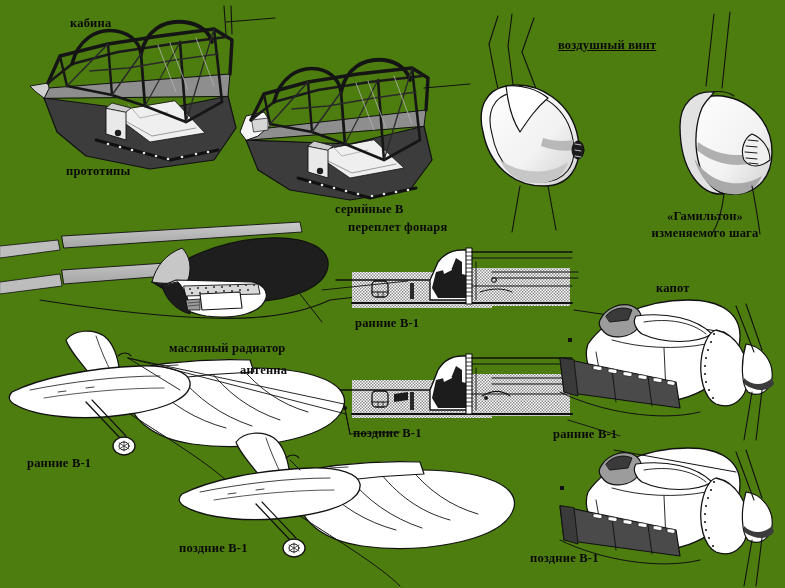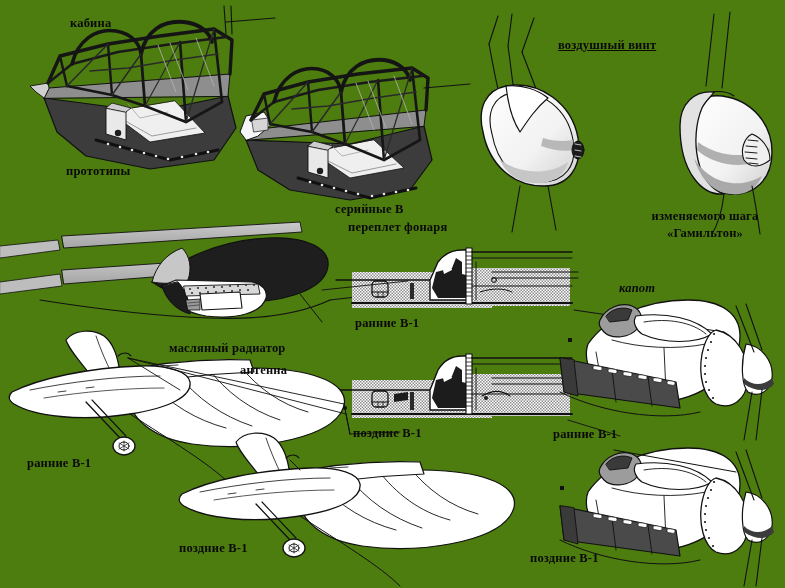--- a/index.html
+++ b/index.html
@@ -561,31 +561,31 @@
   <div class="lbl" style="left:66px; top:164px;">прототипы</div>
 
   <div class="lbl" style="left:335px; top:202px;">серийные В</div>
 
   <div class="lbl" style="left:558px; top:38px;text-decoration:underline;">воздушный винт</div>
 
   <div class="lbl ctr two" style="left:487px; top:208px; width:130px;">
   </div>
 
   <div class="lbl ctr two" style="left:637px; top:208px; width:136px;">
+    <div>«Гамильтон»</div>
     <div>изменяемого шага</div>
-    <div>«Гамильтон»</div>
   </div>
 
   <div class="lbl" style="left:348px; top:220px;">переплет фонаря</div>
 
   <div class="lbl" style="left:169px; top:341px;">масляный радиатор</div>
 
   <div class="lbl" style="left:240px; top:363px;">антенна</div>
 
-  <div class="lbl" style="left:619px; top:281px;font-style:italic;">капот</div>
+  <div class="lbl" style="left:656px; top:281px;">капот</div>
 
   <div class="lbl" style="left:355px; top:316px;">ранние В-1</div>
 
   <div class="lbl" style="left:353px; top:426px;">поздние В-1</div>
 
   <div class="lbl" style="left:27px; top:456px;">ранние В-1</div>
 
   <div class="lbl" style="left:179px; top:541px;">поздние В-1</div>
 
   <div class="lbl" style="left:553px; top:427px;">ранние В-1</div>

